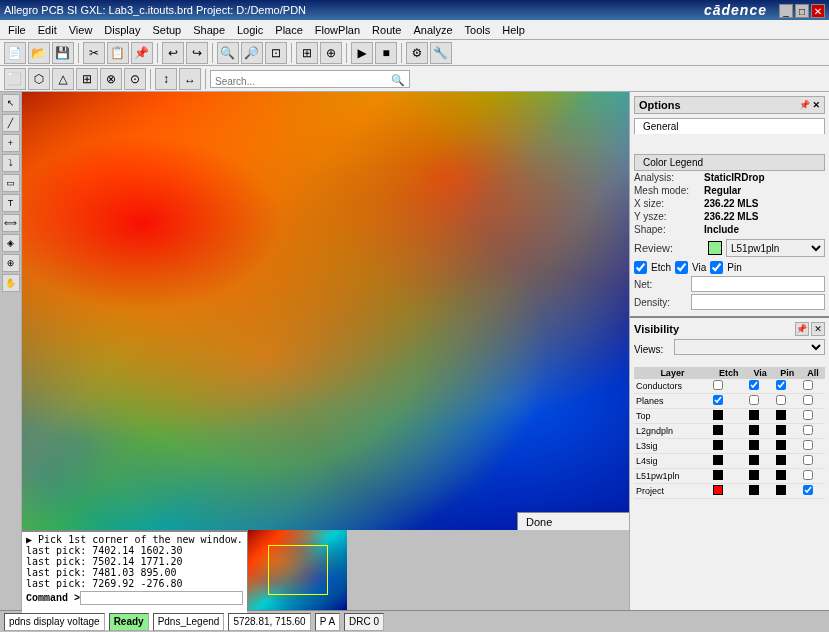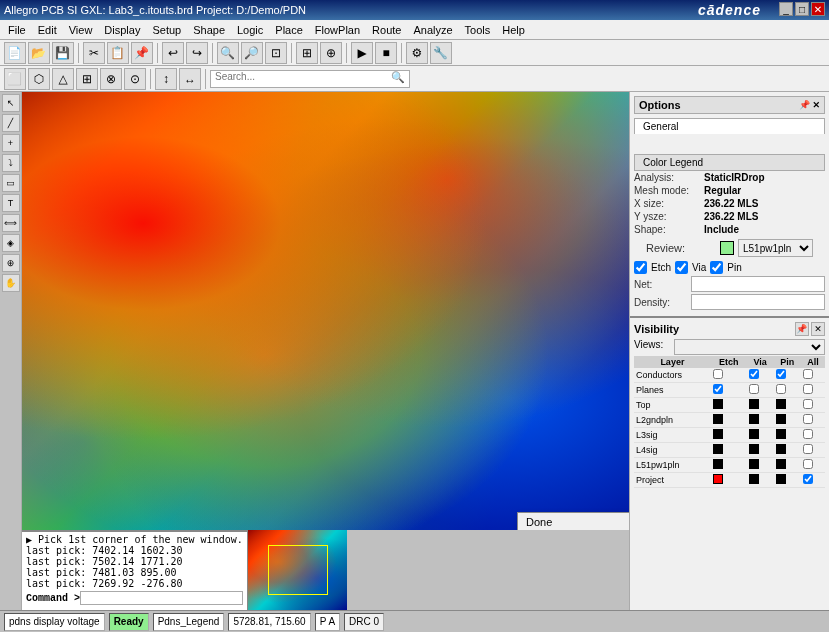--- a/index.html
+++ b/index.html
@@ -168,21 +168,21 @@
       align-items: center;
       margin-bottom: 2px;
       font-size: 10px;
     }
     .panel-label { width: 70px; color: #333; }
     .panel-value { color: #000; font-weight: bold; }
     .review-box {
       display: flex;
       align-items: center;
       gap: 4px;
-      margin: 4px 12px;
+      margin: 4px 0;
     }
     .color-swatch {
       width: 14px; height: 14px;
       background: #90EE90;
       border: 1px solid #000;
     }
     .review-select {
       flex: 1;
       font-size: 10px;
       height: 18px;
@@ -207,43 +207,43 @@
       align-items: center;
       justify-content: space-between;
       margin-bottom: 3px;
     }
     .vis-title { font-weight: bold; font-size: 11px; }
     .vis-controls { display: flex; gap: 2px; }
     .vis-btn { width: 14px; height: 14px; background: #e0e0e0; border: 1px solid #aaa; font-size: 9px; cursor: pointer; display: flex; align-items: center; justify-content: center; }
 
     .views-row {
       display: flex;
-      align-items: flex-start;
-      margin-bottom: 1px;
+      align-items: flex-end;
+      margin-bottom: 12px;
       font-size: 10px;
     }
     .views-label { width: 40px; }
     .views-select { flex: 1; height: 16px; font-size: 10px; border: 1px solid #aaa; }
 
     .layer-table { width: 100%; font-size: 9px; border-collapse: collapse; }
     .layer-table th { background: #d0d0d0; padding: 1px 2px; text-align: center; font-size: 9px; }
     .layer-table td { padding: 1px 2px; border-bottom: 1px solid #e0e0e0; }
     .layer-name { font-size: 9px; }
     .mini-cb { width: 10px; height: 10px; }
     .mini-sq {
       width: 10px; height: 10px;
       border: 1px solid #000;
       display: inline-block;
     }
     .sq-black { background: #000; }
     .sq-red { background: red; }
 
     
     #bottom-log {
-      height: 80px;
+      height: 100px;
       background: #fff;
       border-top: 2px solid #888;
       font-size: 10px;
       font-family: monospace;
       padding: 2px 4px;
       overflow: hidden;
     }
     .log-line { font-size: 10px; color: #000; }
     .log-prompt { color: #000; font-weight: bold; font-family: Liberation Mono, monospace; }
 
@@ -320,21 +320,21 @@
     #canvas-main {
       flex: 1;
       display: flex;
     }
   </style>
 </head>
 <body>
 
 <div id="title-bar">
   <span>Allegro PCB SI GXL: Lab3_c.itouts.brd  Project: D:/Demo/PDN</span>
-  <div id="title-right" style="display:flex; align-items:flex-start; gap:18px;">
+  <div id="title-right" style="display:flex; align-items:flex-end; gap:12px;">
     <span style="font-style:italic; font-weight:bold; font-size:14px; color:#fff; letter-spacing:1px;">cādence</span>
     <div id="title-controls">
       <span>_</span>
       <span>□</span>
       <span style="background:#cc0000; color:white;">✕</span>
     </div>
   </div>
 </div>
 
 <div id="menu-bar">
@@ -383,21 +383,21 @@
   <div class="tb-btn">⬜</div>
   <div class="tb-btn">⬡</div>
   <div class="tb-btn">△</div>
   <div class="tb-btn">⊞</div>
   <div class="tb-btn">⊗</div>
   <div class="tb-btn">⊙</div>
   <div class="tb-sep"></div>
   <div class="tb-btn">↕</div>
   <div class="tb-btn">↔</div>
   <div class="tb-sep"></div>
-  <div style="display:flex; align-items:flex-start; border:1px solid #aaa; background:#fff; height:18px; padding:0 4px; flex:1; max-width:200px;">
+  <div style="display:flex; align-items:flex-end; border:1px solid #aaa; background:#fff; height:18px; padding:0 4px; flex:1; max-width:200px;">
     <input type="text" style="border: none; outline: none; font-size: 10px; width: 100%; background: transparent;" placeholder="Search...">
     <span>🔍</span>
   </div>
 </div>
 
 <div id="main-layout" style="height: 518px;">
 
   <div id="left-toolbar">
     <div class="lt-btn">↖</div>
     <div class="lt-btn">╱</div>

